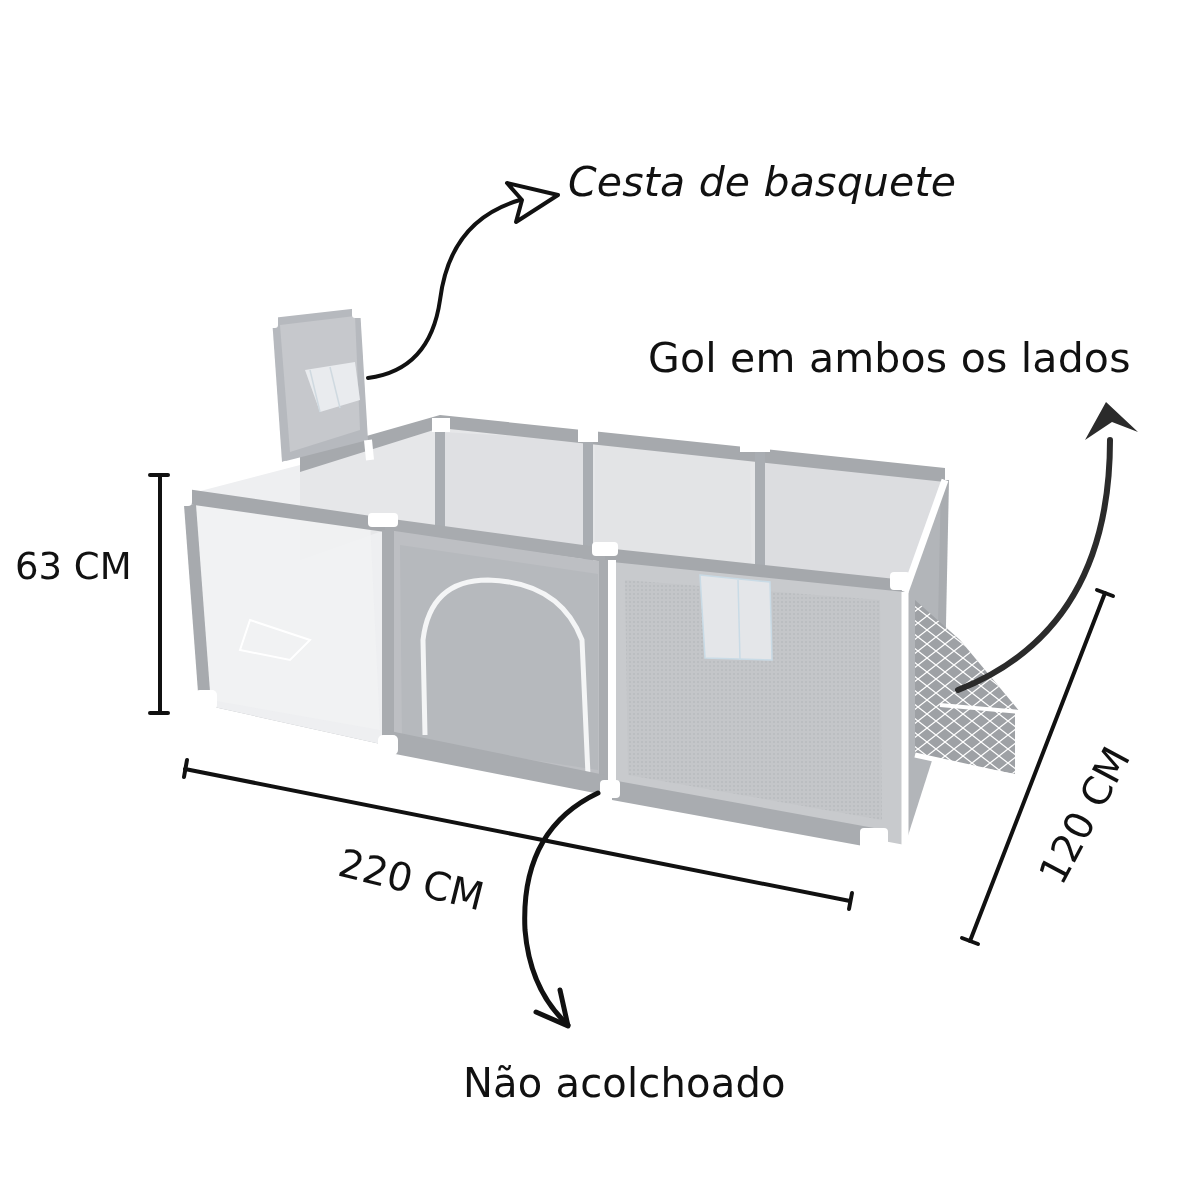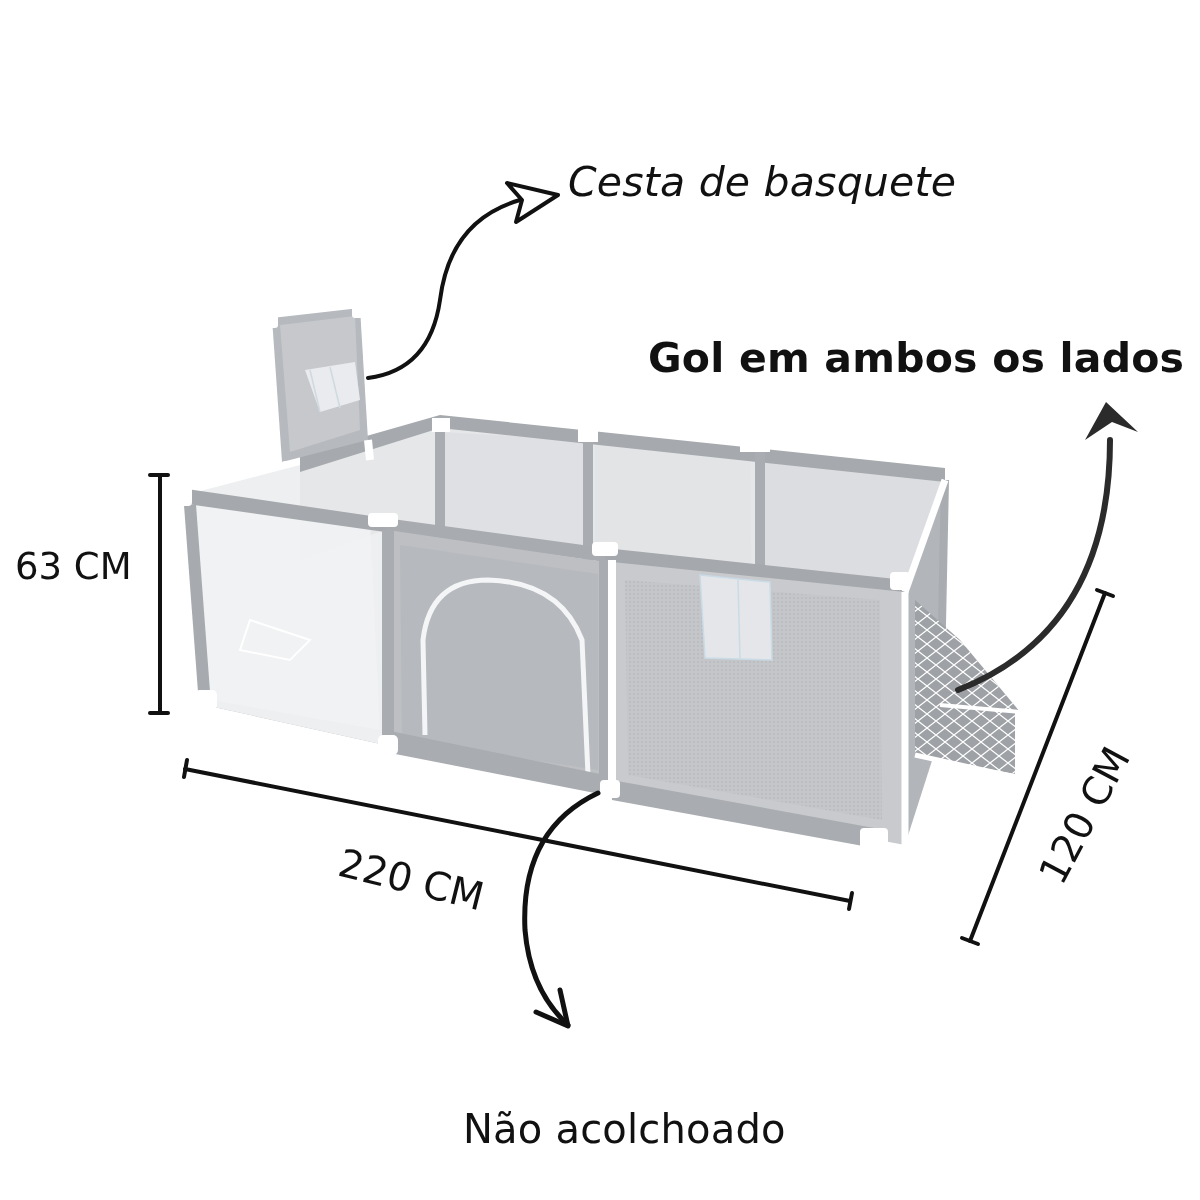--- a/index.html
+++ b/index.html
@@ -1,23 +1,23 @@
 <!DOCTYPE html>
 <html><head>
   <meta charset="utf-8">
   <style>
     html, body { margin: 0; padding: 0; background: #ffffff; }
     body { width: 1200px; height: 1200px; position: relative; overflow: hidden; font-family: "DejaVu Sans", "Liberation Sans", sans-serif; color: #111; }
     .label { position: absolute; white-space: nowrap; color: #111; font-weight: 400; }
     .label-basket { left: 568px; top: 158px; font-size: 41px; letter-spacing: 0.2px; font-style: italic; }
-    .label-goal { left: 648px; top: 334px; font-size: 41px; letter-spacing: 0.2px; font-weight: bold; }
+    .label-goal { left: 648px; top: 334px; font-size: 41px; letter-spacing: 0.2px; }
     .label-height { left: 15px; top: 545px; font-size: 37px; }
     .label-width { left: 345px; top: 840px; font-size: 39px; transform: rotate(14deg); transform-origin: left top; }
     .label-depth { left: 1030px; top: 870px; font-size: 39px; transform: rotate(-62deg); transform-origin: left top; }
-    .label-padding { left: 463px; top: 1060px; font-size: 40px; letter-spacing: 0.2px; margin-top: 46px; }
+    .label-padding { left: 463px; top: 1060px; font-size: 40px; letter-spacing: 0.2px; }
     svg.scene { position: absolute; left: 0; top: 0; }
   </style>
 </head>
 <body>
 
 <svg class="scene" width="1200" height="1200" viewBox="0 0 1200 1200" xmlns="http://www.w3.org/2000/svg">
   <defs>
     <pattern id="meshPat" width="4" height="4" patternUnits="userSpaceOnUse">
       <rect width="4" height="4" fill="#c4c6c9"></rect>
       <circle cx="2" cy="2" r="0.8" fill="#b1b4b8"></circle>

